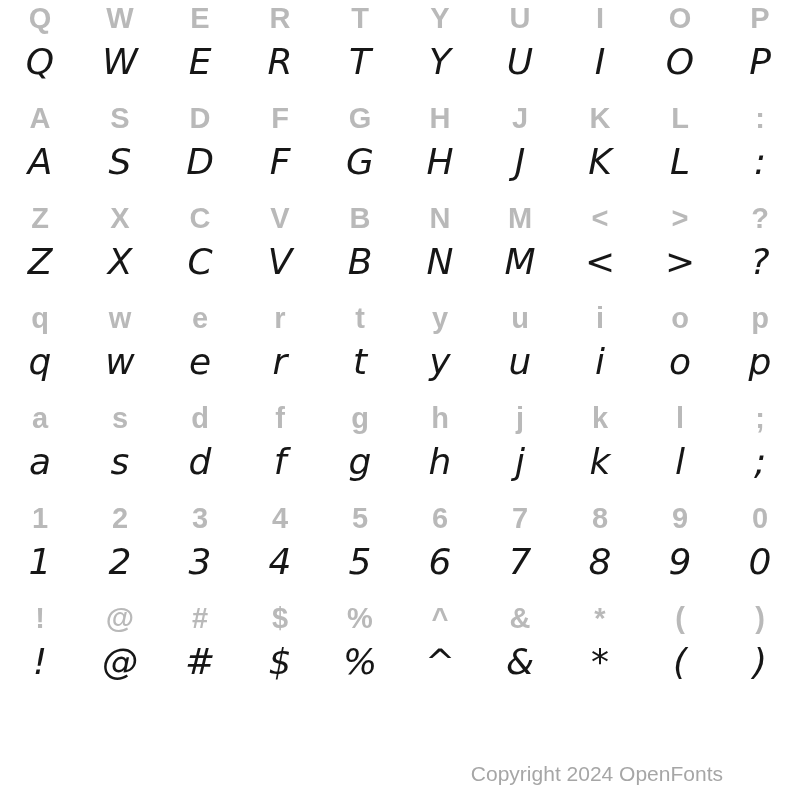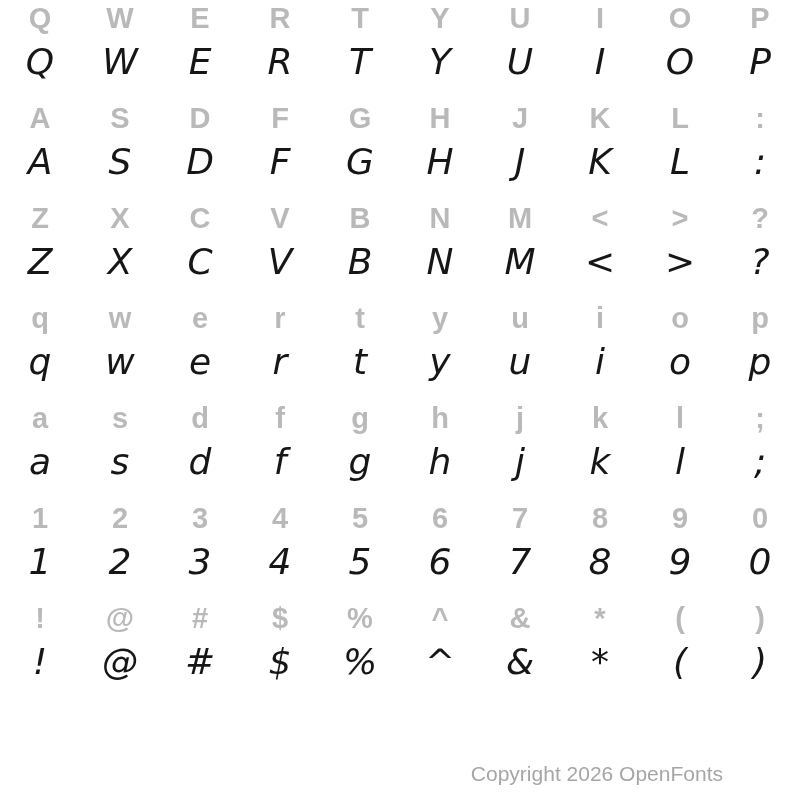--- a/index.html
+++ b/index.html
@@ -244,13 +244,13 @@
         <span class="cell">%</span>
         <span class="cell">^</span>
         <span class="cell">&amp;</span>
         <span class="cell">*</span>
         <span class="cell">(</span>
         <span class="cell">)</span>
       </div>
     </div>
   </div>
 
-<div class="copyright">Copyright 2026 OpenFonts</div>
+<div class="copyright">Copyright 2024 OpenFonts</div>
 
 </body></html>

